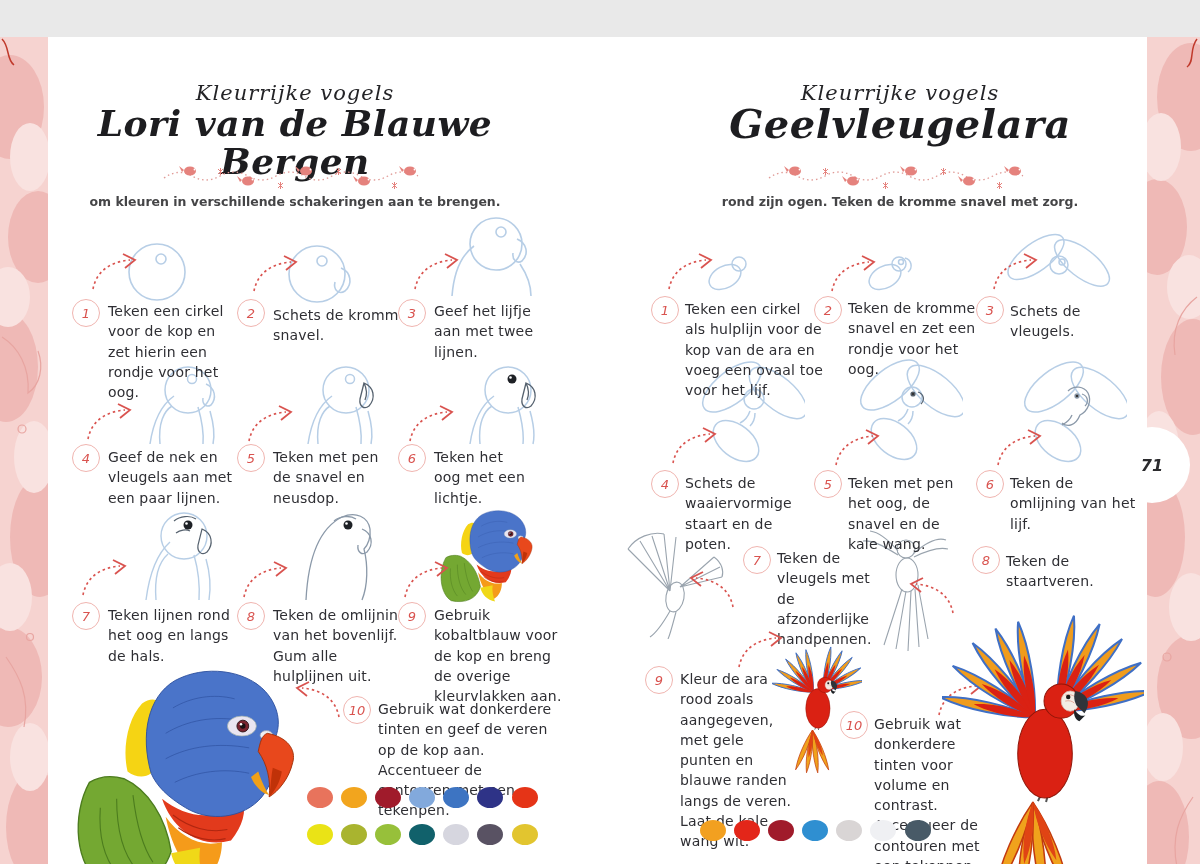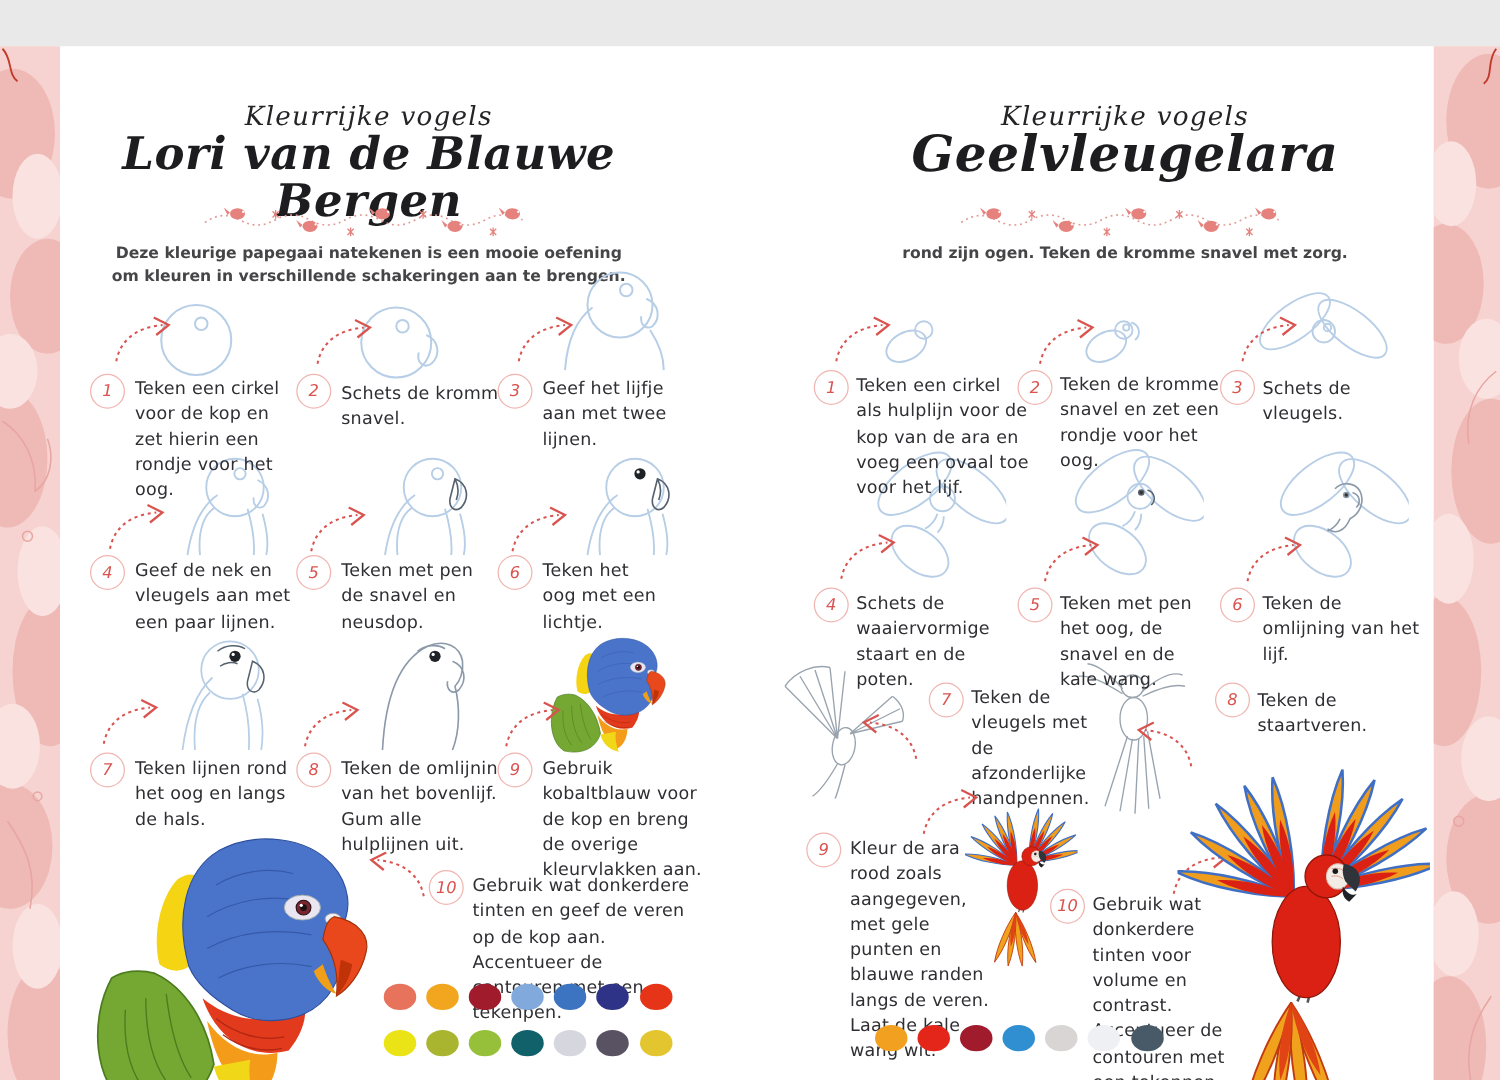--- a/index.html
+++ b/index.html
@@ -201,21 +201,20 @@
   <div>
 
     <div class="abs kicker" style="left:60px;top:44px;width:470px">Kleurrijke vogels</div>
     <div class="abs title" style="left:60px;top:68px;width:470px;font-size:36px">Lori van de Blauwe Bergen</div>
 
     <svg class="abs" style="left:160px;top:126px" width="270" height="28" viewBox="0 0 270 28">
         <use href="#birddiv"></use>
       </svg>
 
     <div class="abs intro" style="left:85px;top:155px;width:420px">
-      <div>Deze kleurige papegaai natekenen is een mooie oefening</div>
       <div>om kleuren in verschillende schakeringen aan te brengen.</div>
     </div>
 
     <svg class="abs" style="left:126px;top:204px" width="62" height="62" viewBox="0 0 62 62">
       <g fill="none" stroke="#b7cee6" stroke-width="1.6">
           <circle cx="31" cy="31" r="28"></circle>
           <circle cx="35" cy="18" r="5"></circle>
         </g>
     </svg>
     <svg class="abs" style="left:287px;top:206px" width="70" height="62" viewBox="0 0 70 62">
@@ -522,14 +521,17 @@
       <span class="swatch" style="background-color: rgb(242, 160, 32);"></span>
       <span class="swatch" style="background-color: rgb(227, 38, 25);"></span>
       <span class="swatch" style="background-color: rgb(160, 27, 43);"></span>
       <span class="swatch" style="background-color: rgb(47, 143, 209);"></span>
       <span class="swatch" style="background-color: rgb(217, 213, 213);"></span>
       <span class="swatch" style="background-color: rgb(239, 240, 243);"></span>
       <span class="swatch" style="background-color: rgb(72, 90, 103);"></span>
     </div>
   </div>
 
+  <div class="ptab" style="left:1114px;top:390px">
+    <span>71</span>
+  </div>
 
 </div>
 
 </body></html>

